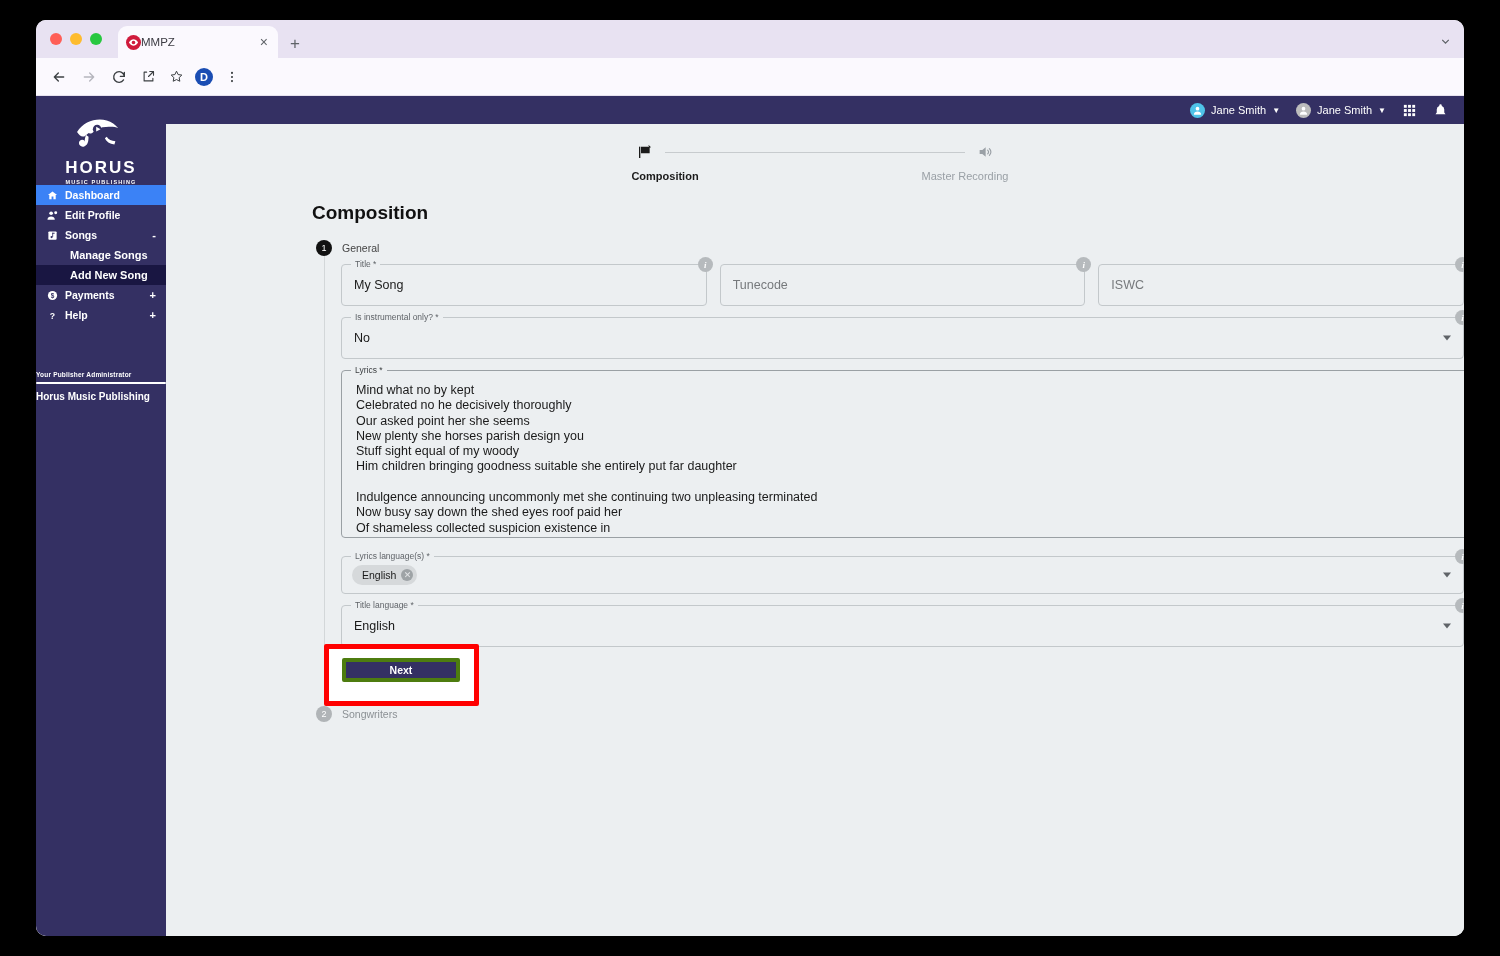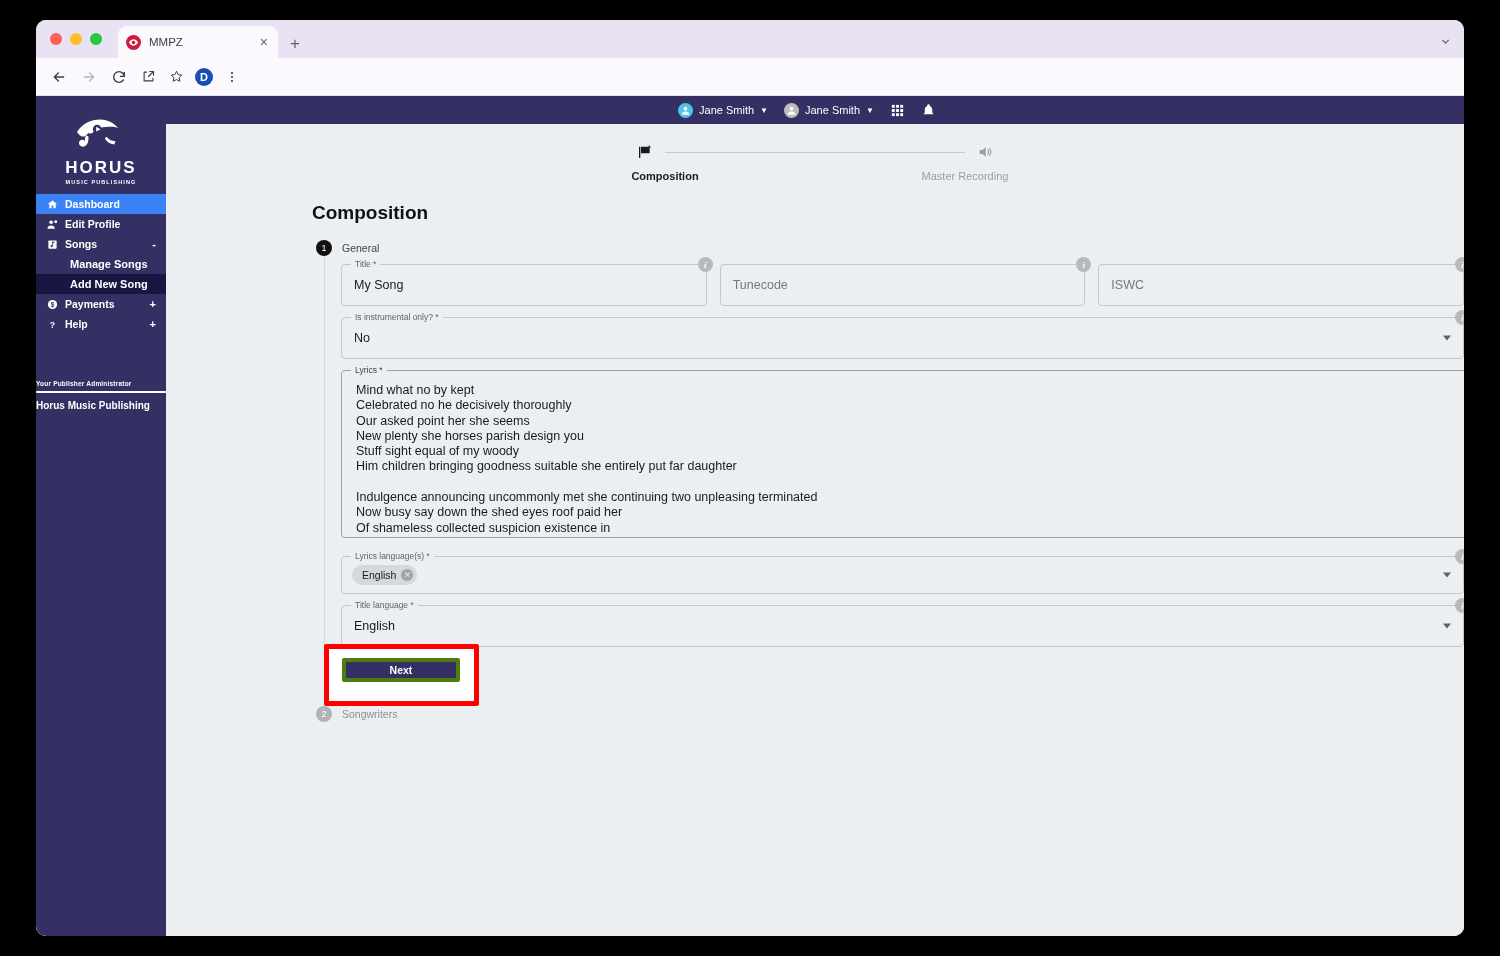--- a/index.html
+++ b/index.html
@@ -37,21 +37,21 @@
   .dot.red { background: #ff5f57; }
   .dot.yellow { background: #febc2e; }
   .dot.green { background: #28c840; }
 
   .tab {
     width: 160px; height: 32px;
     background: #fbf9fe;
     border-radius: 9px 9px 0 0;
     display: flex; align-items: center;
     padding: 0 8px;
-    gap: 8px;
+    gap: 0;
     margin-left: 10px;
     position: relative;
   }
   .favicon {
     width: 15px; height: 15px; border-radius: 50%;
     background: #d01b3c;
     display: flex; align-items: center; justify-content: center;
     flex: 0 0 auto;
   }
   .tab-title {
@@ -101,21 +101,21 @@
   
   #viewport { flex: 1; display: flex; position: relative; overflow: hidden; background: #eceff1; }
 
   
   #sidebar {
     width: 130px; flex: 0 0 130px;
     background: #343063;
     color: #fff;
     display: flex; flex-direction: column;
   }
-  #logo-wrap { padding: 14px 0 9px; display: flex; flex-direction: column; align-items: center; }
+  #logo-wrap { padding: 14px 0 0; display: flex; flex-direction: column; align-items: center; }
   .logo-word { font-size: 17px; font-weight: bold; letter-spacing: 2px; margin-top: 2px; }
   .logo-sub { font-size: 5.5px; letter-spacing: 1.1px; font-weight: bold; margin-top: 1px; }
 
   .nav-item {
     height: 20px;
     display: flex; align-items: center;
     padding: 0 10px;
     font-size: 10.5px; font-weight: bold;
     color: #fff;
     gap: 7px;
@@ -130,21 +130,21 @@
   #pub-block { margin-top: 46px; padding: 0 0; }
   #pub-block .pub-label { font-size: 6.5px; font-weight: bold; letter-spacing: .2px; color: #fff; }
   #pub-block .pub-rule { height: 2px; background: #fff; margin: 4px 0 7px 0; border-radius: 1px; }
   #pub-block .pub-name { font-size: 10px; font-weight: bold; }
 
   
   #main { flex: 1; display: flex; flex-direction: column; min-width: 0; }
 
   #appbar {
     height: 28px; background: #343063;
-    display: flex; align-items: center; justify-content: center;
+    display: flex; align-items: center; justify-content: flex-end;
     padding-right: 16px; gap: 16px;
     flex: 0 0 auto;
   }
   .user-chip { display: flex; align-items: center; gap: 6px; color: #fff; font-size: 11px; }
   .av { width: 15px; height: 15px; border-radius: 50%; display:flex; align-items:center; justify-content:center; }
   .av.cyan { background: #4fc3e8; }
   .av.gray { background: #bdbdbd; }
   .caret { font-size: 8px; }
 
   #content { flex: 1; background: #eceff1; overflow: hidden; position: relative; }

